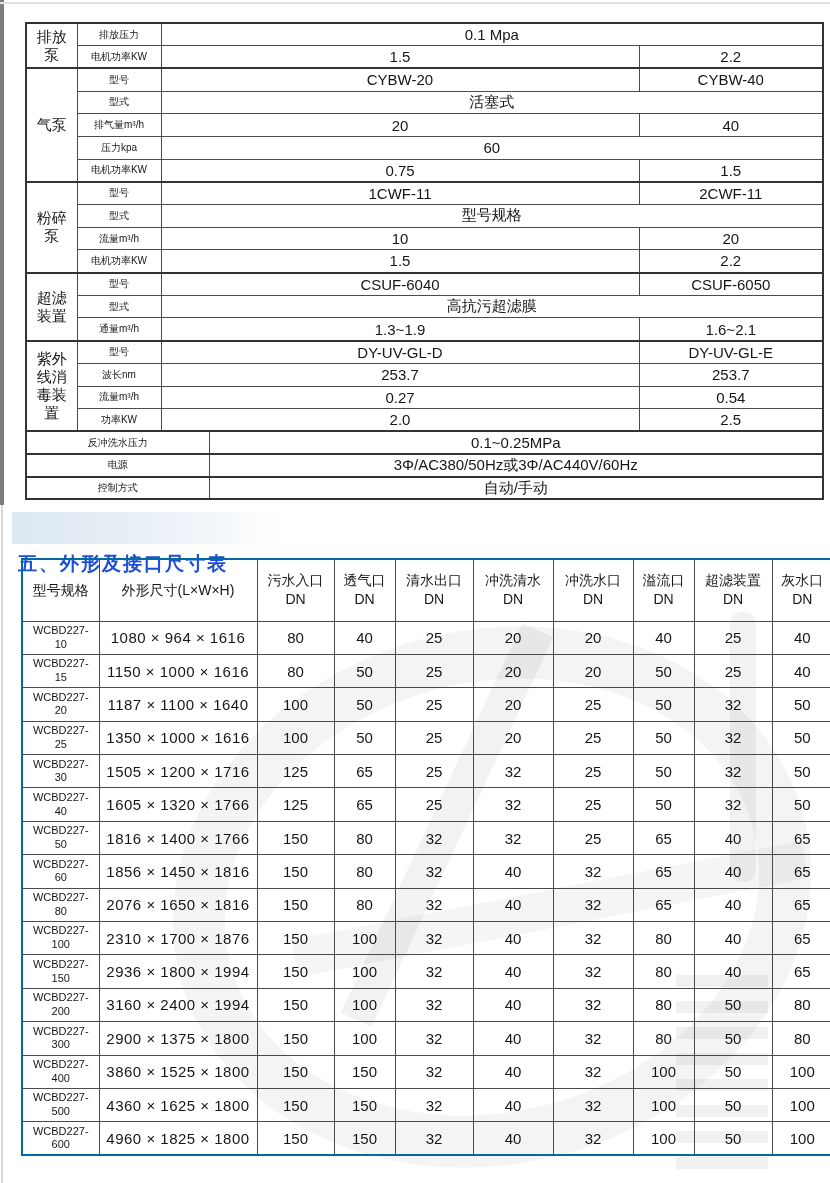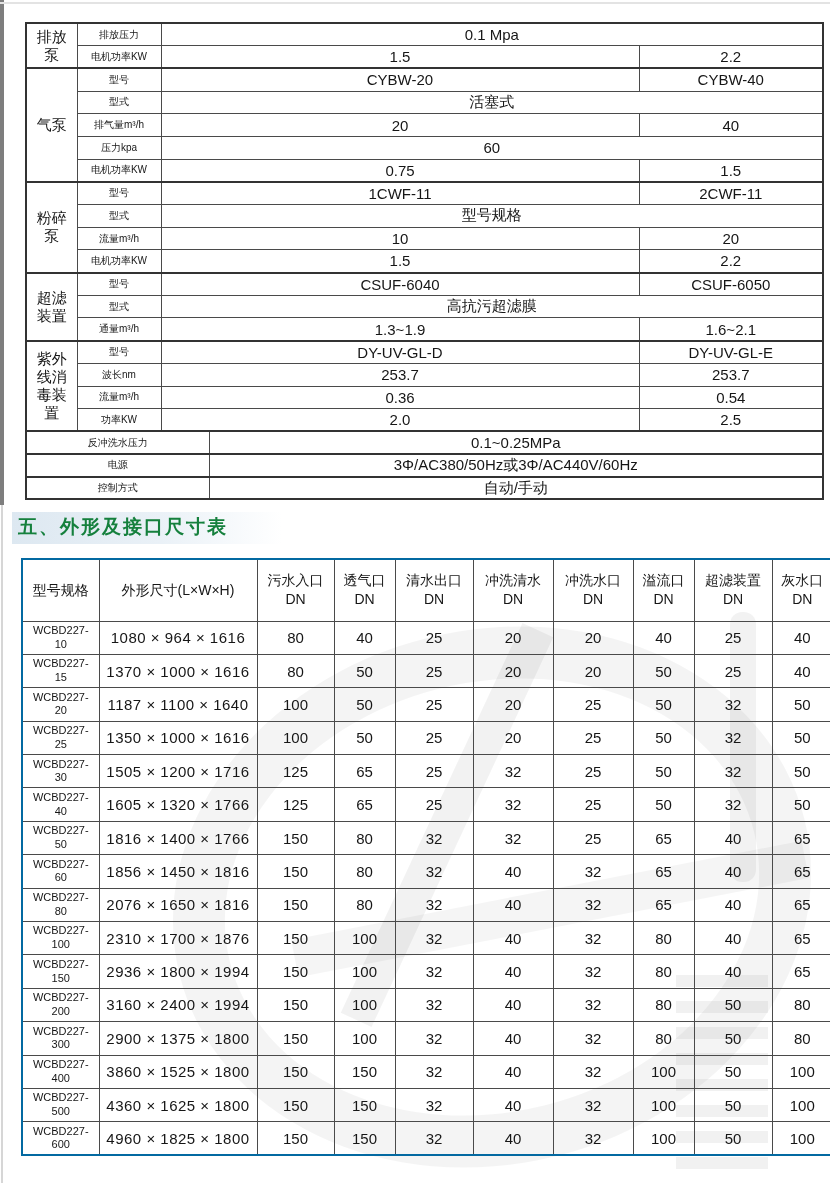--- a/index.html
+++ b/index.html
@@ -141,21 +141,21 @@
         <td colspan="2">DY-UV-GL-D</td>
         <td>DY-UV-GL-E</td>
       </tr>
       <tr>
         <td class="label-cell">波长nm</td>
         <td colspan="2">253.7</td>
         <td>253.7</td>
       </tr>
       <tr>
         <td class="label-cell">流量m³/h</td>
-        <td colspan="2">0.36</td>
+        <td colspan="2">0.27</td>
         <td>0.54</td>
       </tr>
       <tr>
         <td class="label-cell">功率KW</td>
         <td colspan="2">2.0</td>
         <td>2.5</td>
       </tr>
       <tr class="grp">
         <td class="label-cell" colspan="3">反冲洗水压力</td>
         <td colspan="2">0.1~0.25MPa</td>
@@ -165,21 +165,21 @@
         <td colspan="2">3Φ/AC380/50Hz或3Φ/AC440V/60Hz</td>
       </tr>
       <tr class="grp">
         <td class="label-cell" colspan="3">控制方式</td>
         <td colspan="2">自动/手动</td>
       </tr>
     </tbody>
 </table>
 
 <div class="section-title-strip"></div>
-<div class="section-title" style="color: #15803d;">五、外形及接口尺寸表</div>
+<div class="section-title" style="color: #1d4ed8; margin-top: 37px;">五、外形及接口尺寸表</div>
 
 <table id="dim-table">
   <colgroup>
     <col style="width:77px">
       <col style="width:158px">
       <col style="width:77px">
       <col style="width:61px">
     <col style="width:78px">
       <col style="width:80px">
       <col style="width:80px">
@@ -243,21 +243,21 @@
         <td>20</td>
         <td>40</td>
         <td>25</td>
         <td>40</td>
       </tr>
       <tr>
         <td class="model-cell">
           <div>WCBD227-</div>
           <div>15</div>
         </td>
-        <td class="dims-cell">1370 × 1000 × 1616</td>
+        <td class="dims-cell">1150 × 1000 × 1616</td>
         <td>80</td>
         <td>50</td>
         <td>25</td>
         <td>20</td>
         <td>20</td>
         <td>50</td>
         <td>25</td>
         <td>40</td>
       </tr>
       <tr>

